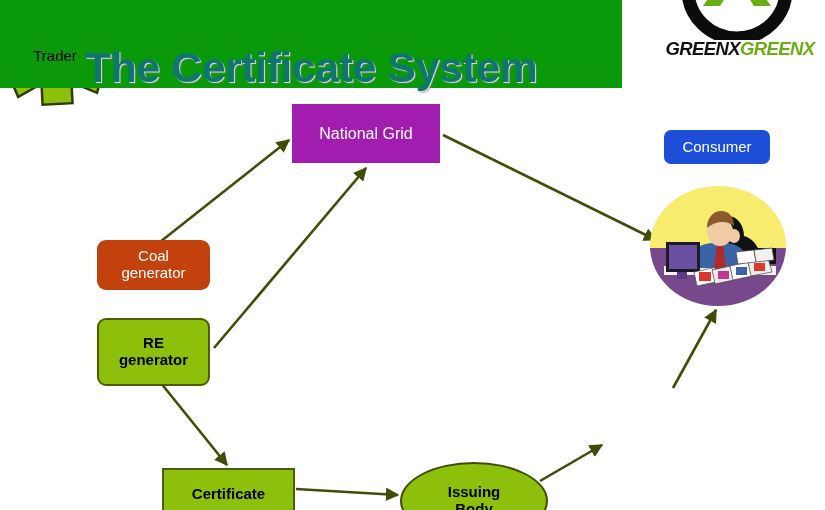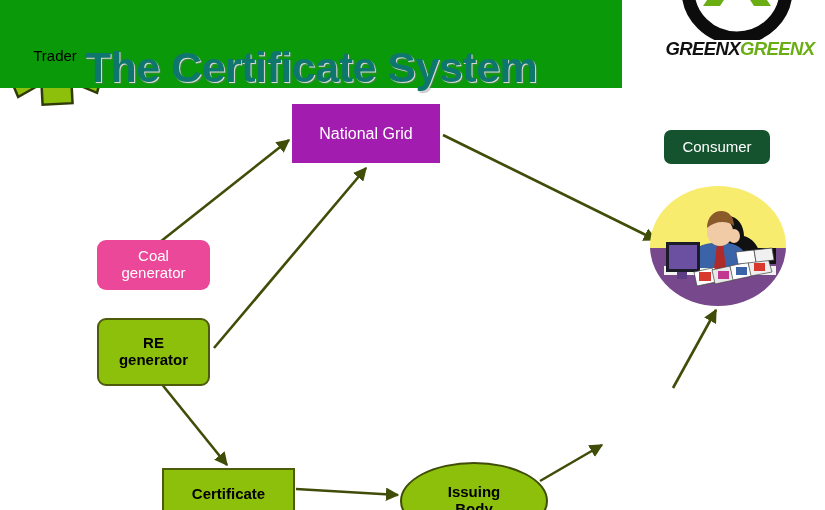--- a/index.html
+++ b/index.html
@@ -48,30 +48,30 @@
     text-align:center;line-height:1.12;box-sizing:border-box;
   }
   .node span{display:block;}
 
   #node-national-grid{
     left:292px;top:104px;width:148px;height:59px;
     background:#a21caf;color:#ffffff;font-size:16px;
   }
   #node-coal{
     left:97px;top:240px;width:113px;height:50px;border-radius:9px;
-    background:#ec4899;color:#ffffff;font-size:15px;
+    background:#c2410c;color:#ffffff;font-size:15px;
   }
   #node-re{
     left:97px;top:318px;width:113px;height:68px;border-radius:9px;
     background:#8dc00b;color:#000000;font-size:15px;font-weight:bold;
     border:2px solid #4c5c0b;
   }
   #node-consumer{
     left:664px;top:130px;width:106px;height:34px;border-radius:7px;
-    background:#14532d;color:#ffffff;font-size:15px;
+    background:#1d4ed8;color:#ffffff;font-size:15px;
   }
   #node-certificate{
     left:162px;top:468px;width:133px;height:52px;
     background:#8dc00b;color:#000000;font-size:15px;font-weight:bold;
     border:2px solid #4c5c0b;
   }
   #node-issuing-body{
     left:400px;top:462px;width:148px;height:78px;border-radius:50%;
     background:#8dc00b;color:#000000;font-size:15px;font-weight:bold;
     border:2px solid #3f4d08;

